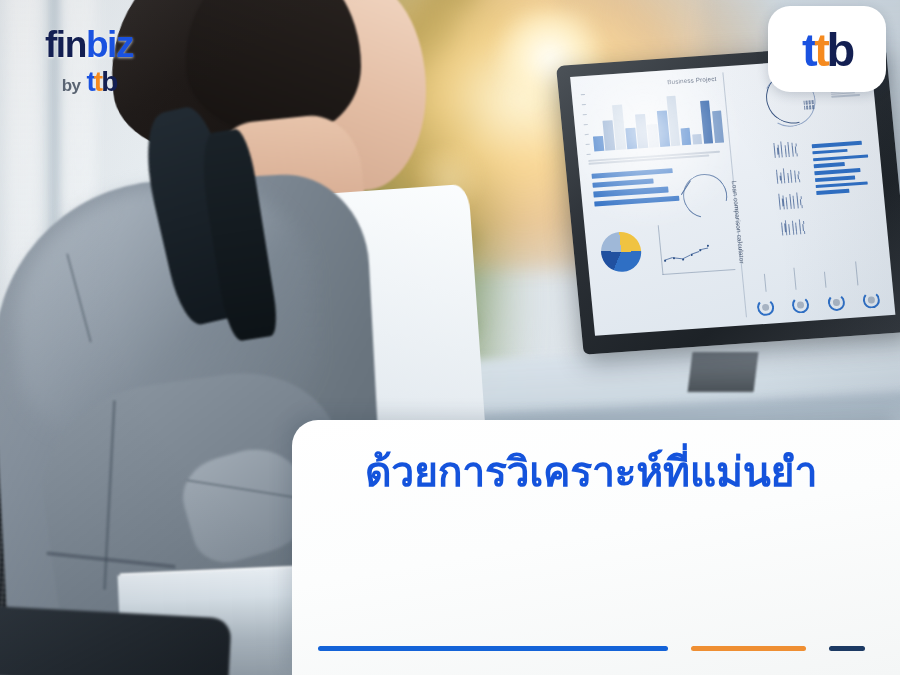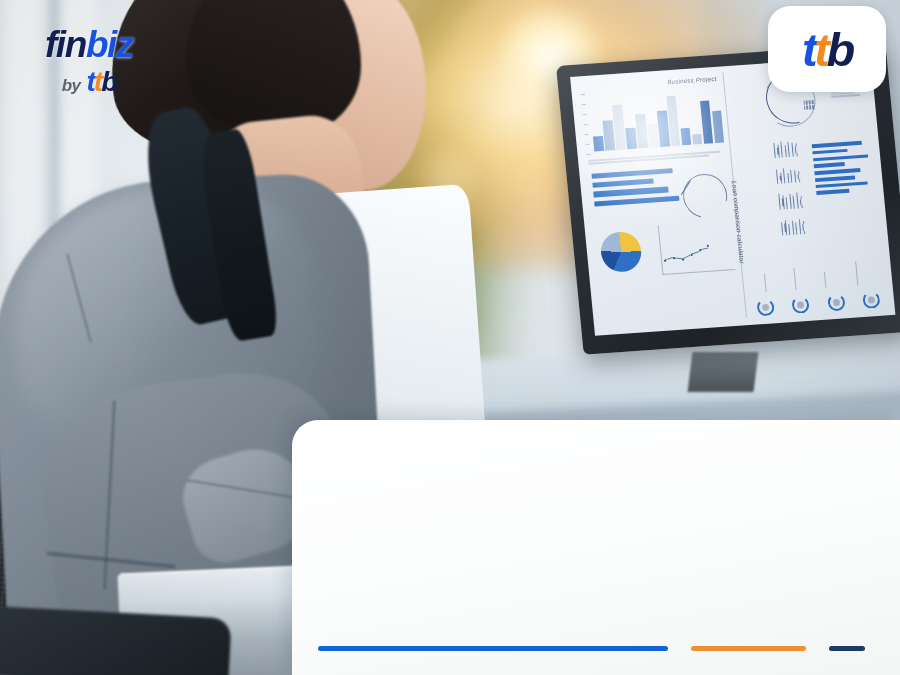--- a/index.html
+++ b/index.html
@@ -2,21 +2,21 @@
 <html><head>
 <meta charset="utf-8">
 <style>
   * { margin:0; padding:0; box-sizing:border-box; }
   html,body { width:900px; height:675px; overflow:hidden; }
   body {
     font-family:"Liberation Sans","DejaVu Sans",sans-serif;
     background:#cfd8de;
     position:relative;
   }
-  .stage { position:absolute; inset:0; width:900px; height:675px; overflow:hidden;font-style:italic; }
+  .stage { position:absolute; inset:0; width:900px; height:675px; overflow:hidden; }
 
   
   .photo { position:absolute; inset:0; overflow:hidden; }
 
   
   .bg-base {
     position:absolute; inset:0;
     background:
       linear-gradient(160deg,#eef2f5 0%,#e4eaee 28%,#dde4e9 55%,#cdd6dc 80%,#c2ccd3 100%);
   }
@@ -665,20 +665,21 @@
       <span class="ttb-word"><span class="t1">t</span><span class="t2">t</span><span class="b1">b</span></span>
     </div>
   </div>
 
   <div class="ttb-badge">
     <span class="ttb-word"><span class="t1">t</span><span class="t2">t</span><span class="b1">b</span></span>
   </div>
 
   <div class="panel">
     <div class="panel-inner">
+      <div class="headline">ด้วยการวิเคราะห์ที่แม่นยำ</div>
     </div>
     <div class="rules">
       <span class="rule blue"></span>
       <span class="rule orange"></span>
       <span class="rule navy"></span>
     </div>
   </div>
 
 </div>
 

